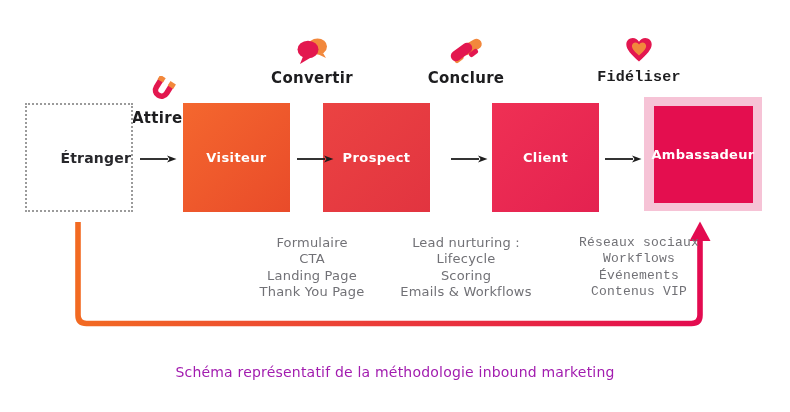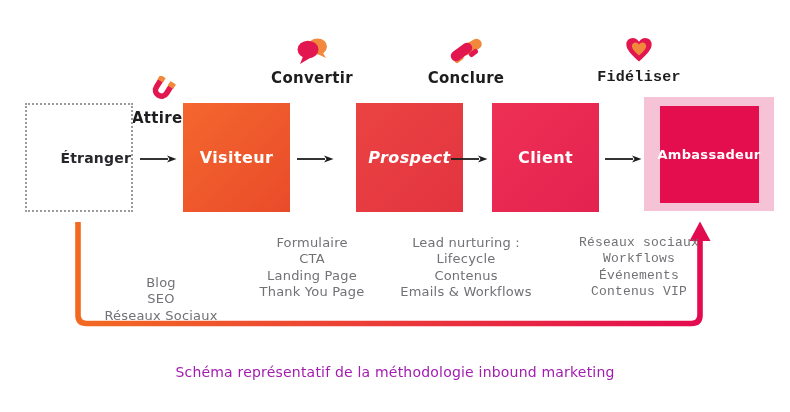--- a/index.html
+++ b/index.html
@@ -11,31 +11,31 @@
   .icon{position:absolute;top:36px;transform:translateX(-50%);}
   .stage-label{
     position:absolute;top:69px;transform:translateX(-50%);
     font-size:15px;font-weight:700;color:#1d1d1f;letter-spacing:.3px;white-space:nowrap;
   }
   .cx1{left:161px;margin-top:40px;} .cx2{left:312px;} .cx3{left:466px;} .cx4{left:639px;font-family:Liberation Mono, monospace;}
   
   .box{
     position:absolute;top:103px;width:107px;height:109px;
     display:flex;align-items:center;justify-content:center;
-    color:#ffffff;font-size:16px;font-weight:700;letter-spacing:.4px;white-space:nowrap;
+    color:#ffffff;font-size:13px;font-weight:700;letter-spacing:.4px;white-space:nowrap;
   }
   .etranger{
     left:25px;width:108px;background:#ffffff;border:2px dotted #9b9b9b;
     box-sizing:border-box;color:#28282c;font-size:14px;letter-spacing:.2px;justify-content:flex-end;
   }
   .visiteur{left:183px;background:linear-gradient(135deg,#f4672e 0%,#e94b2a 100%);}
-  .prospect{left:356px;background:linear-gradient(135deg,#eb4342 0%,#e23440 100%);font-style:italic;}
+  .prospect{left:323px;background:linear-gradient(135deg,#eb4342 0%,#e23440 100%);}
   .client{left:492px;background:linear-gradient(135deg,#ef3054 0%,#e42250 100%);}
   .amb-outer{
-    position:absolute;left:644px;top:97px;width:130px;height:114px;background:#f6c3d6;
+    position:absolute;left:644px;top:97px;width:118px;height:114px;background:#f6c3d6;
     display:flex;align-items:center;justify-content:center;
   }
   .amb-inner{
     width:99px;height:97px;background:#e40e4f;
     display:flex;align-items:center;justify-content:center;
     color:#fff;font-size:13px;font-weight:700;letter-spacing:.3px;white-space:nowrap;
   }
   
   .flow-arrow{position:absolute;top:154px;}
   .a1{left:139px;} .a2{left:296px;} .a3{left:450px;} .a4{left:604px;}
@@ -141,35 +141,30 @@
     <defs>
       <linearGradient id="loopGrad" x1="78" y1="0" x2="700" y2="0" gradientUnits="userSpaceOnUse">
         <stop offset="0" stop-color="#f26a22"></stop>
         <stop offset="1" stop-color="#e30b50"></stop>
       </linearGradient>
     </defs>
     <path d="M78,222 L78,315 Q78,323.5 86.5,323.5 L691.5,323.5 Q700,323.5 700,315 L700,239" fill="none" stroke="url(#loopGrad)" stroke-width="5.6"></path>
     <polygon points="689.5,241 710.5,241 700,221.5" fill="#e30b50"></polygon>
   </svg>
 
-  <div class="list cx1">
-    <div>Blog</div>
-    <div>SEO</div>
-    <div>Réseaux Sociaux</div>
-  </div>
   <div class="list cx2">
     <div>Formulaire</div>
     <div>CTA</div>
     <div>Landing Page</div>
     <div>Thank You Page</div>
   </div>
   <div class="list cx3">
     <div>Lead nurturing :</div>
     <div>Lifecycle</div>
-    <div>Contenus</div>
+    <div>Scoring</div>
     <div>Emails &amp; Workflows</div>
   </div>
   <div class="list cx4">
     <div>Réseaux sociaux</div>
     <div>Workflows</div>
     <div>Événements</div>
     <div>Contenus VIP</div>
   </div>
 
   <div class="caption">Schéma représentatif de la méthodologie inbound marketing</div>

